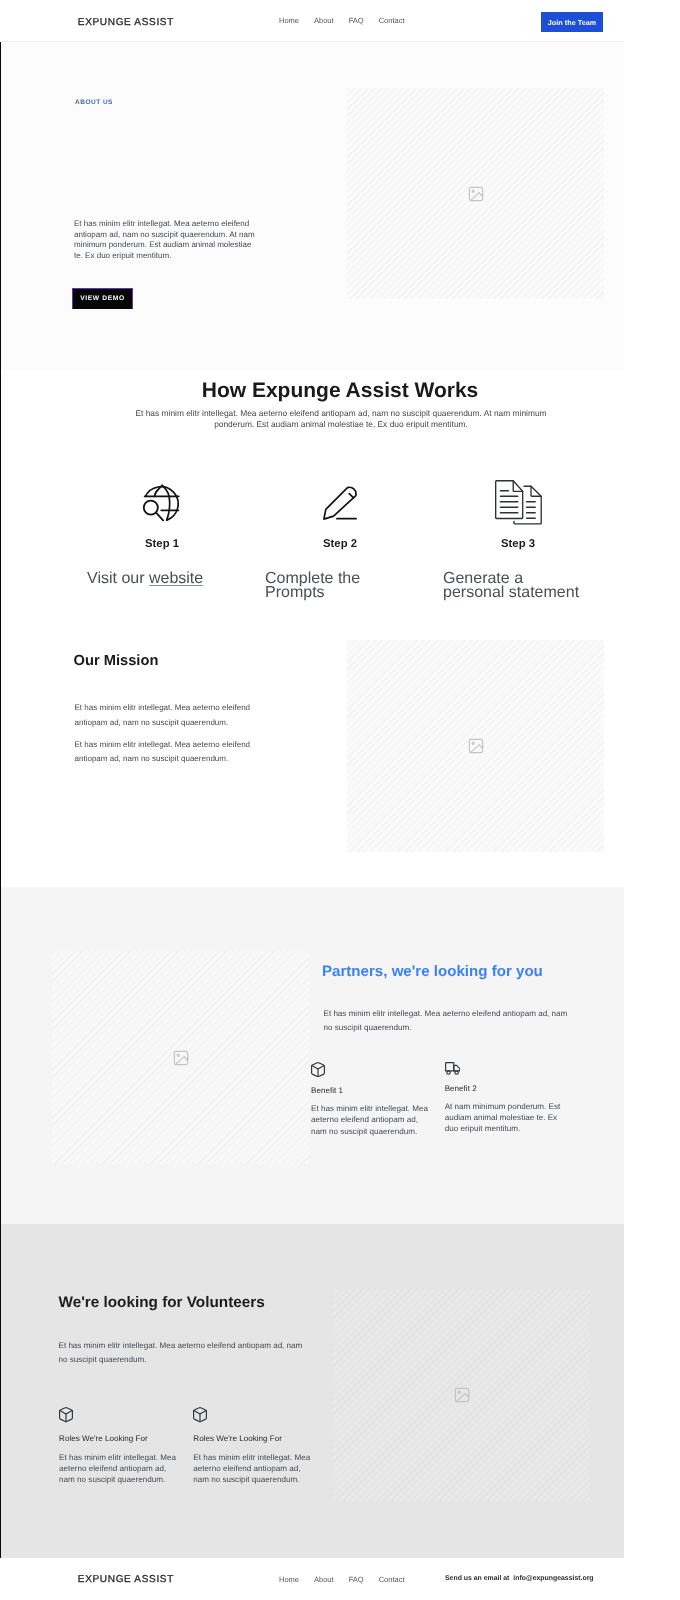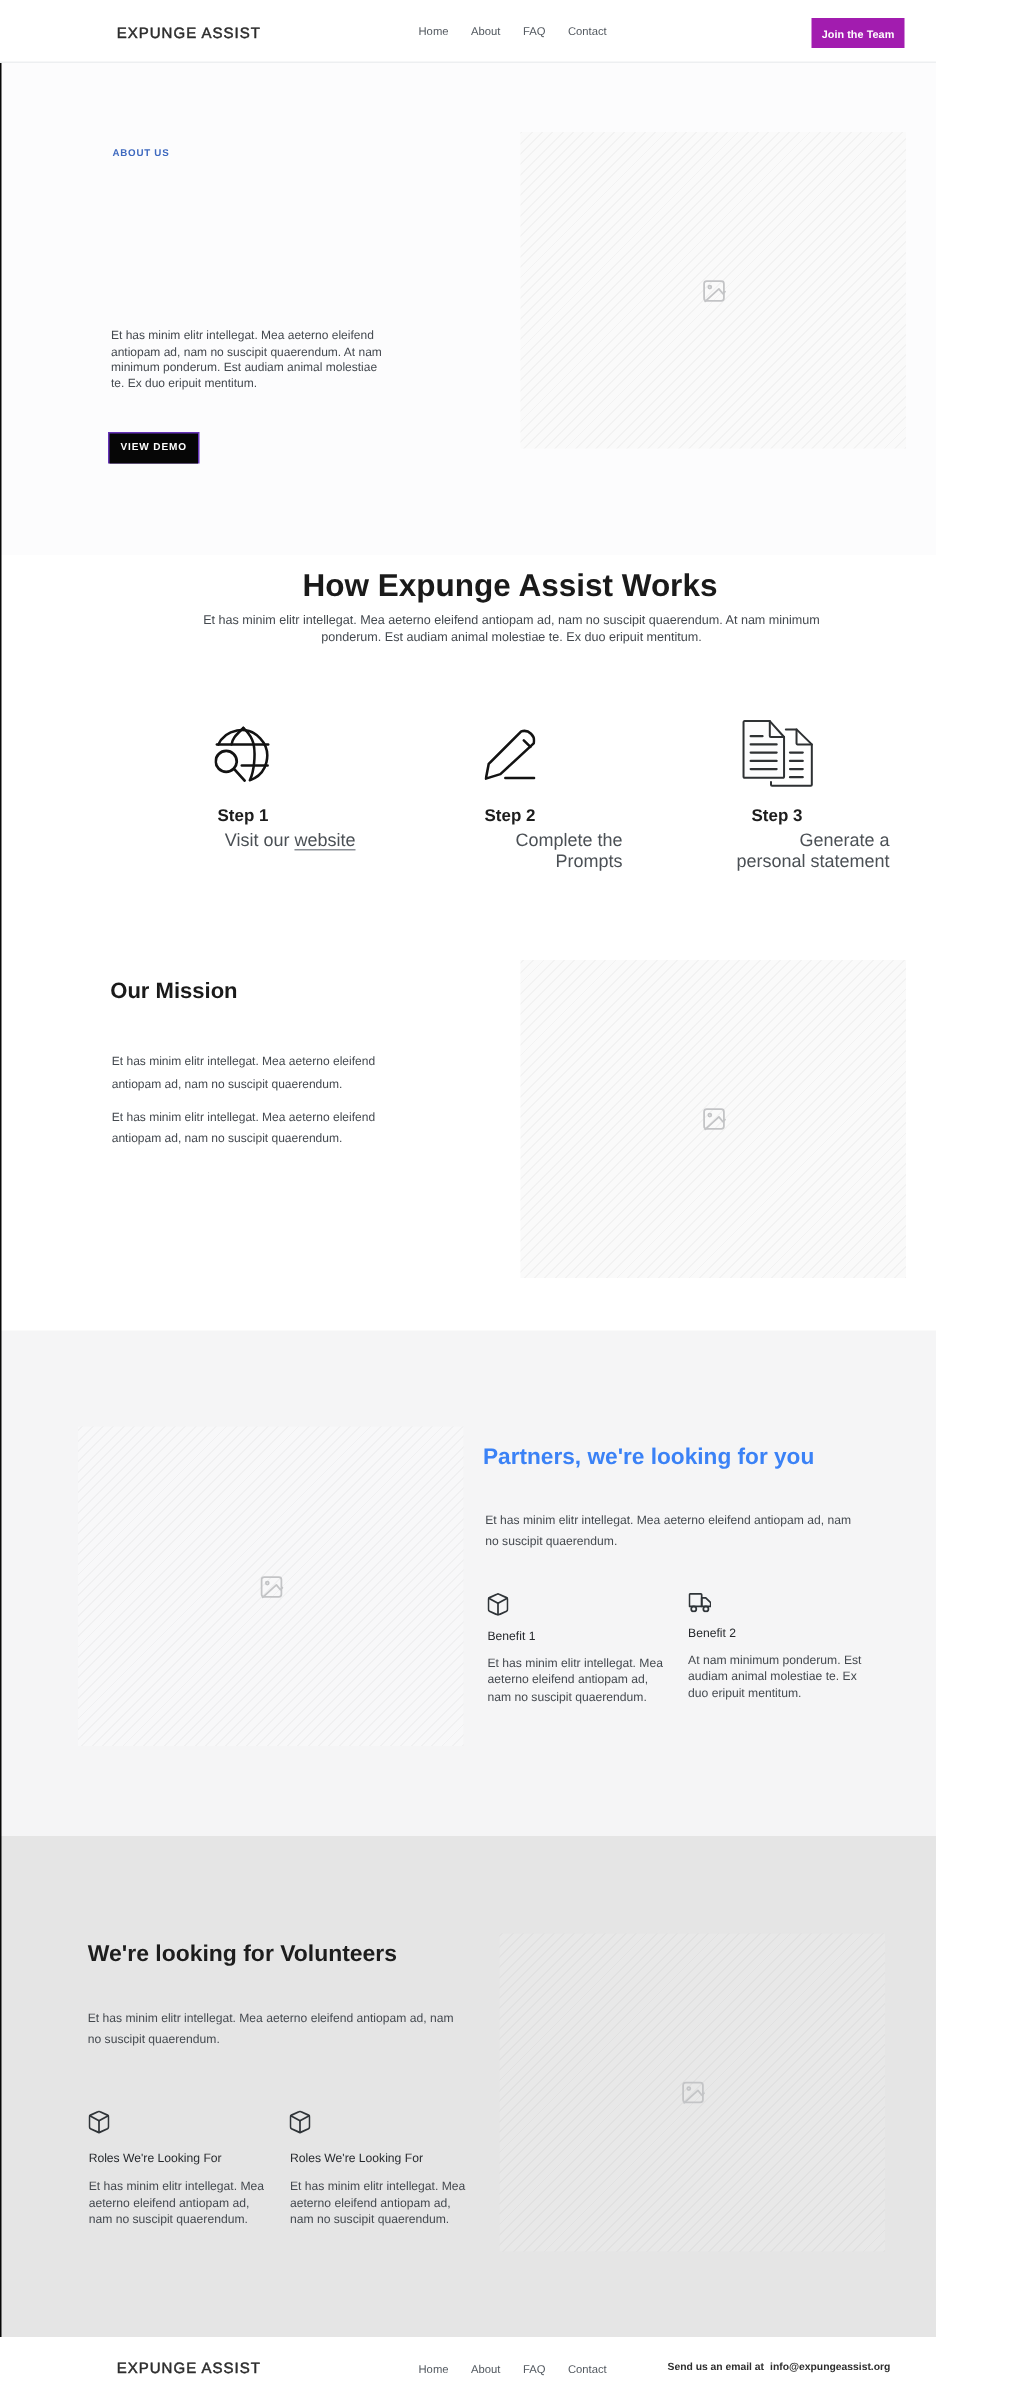--- a/index.html
+++ b/index.html
@@ -22,21 +22,21 @@
   .band-vol { top:1224px; height:334px; background:#e5e5e5; }
   .band-footer { top:1558px; height:42px; background:#ffffff; }
 
   .abs { position:absolute; }
 
   
   .header { position:absolute; left:0; top:0; width:680px; height:42px; background:#fff; border-bottom:1px solid #edeff1; }
   .logo { position:absolute; left:77.8px; top:16px; font-size:10.0px; letter-spacing:0.68px; font-weight:400; color:#2d2d2d; line-height:13px; -webkit-text-stroke:0.33px #2d2d2d; }
   .nav { position:absolute; left:279px; top:17px; display:flex; gap:15px; font-size:7.5px; color:#52585f; line-height:8px; }
   .nav a { color:#52585f; text-decoration:none; }
-  .cta { position:absolute; left:541px; top:12px; width:62px; height:20px; background:#a21caf; color:#fff;
+  .cta { position:absolute; left:541px; top:12px; width:62px; height:20px; background:#1d4ed8; color:#fff;
          font-size:7.2px; font-weight:700; display:flex; align-items:center; justify-content:center; letter-spacing:0.05px; }
 
   
   .ph { position:absolute; background-color:rgba(255,255,255,0.30);
         background-image: repeating-linear-gradient(-45deg, rgba(0,0,0,0.030) 0 0.9px, rgba(0,0,0,0) 0.9px 4.85px); }
   .ph svg { position:absolute; left:50%; top:50%; transform:translate(-50%,-50%); }
 
   
   .eyebrow { left:75px; top:98.5px; font-size:6.5px; font-weight:700; letter-spacing:0.5px; color:#3e69bf; line-height:8px; }
   .h1 { left:72px; top:117px; width:248px; font-size:21.6px; line-height:27.3px;
@@ -52,32 +52,32 @@
   .steps { top:478px; left:73px; width:534px; display:flex; }
   .step { flex:1; display:flex; flex-direction:column; align-items:center; }
   .stepicon { height:60px; position:relative; width:100%; }
   .stepicon > span { position:absolute; left:50%; }
   .beneitem > span, .vrole > span { display:block; line-height:0; font-size:0; }
   .stepicon > span { line-height:0; font-size:0; }
   .step:nth-child(1) .stepicon > span { transform:translateX(-19px); top:6px; }
   .step:nth-child(2) .stepicon > span { transform:translateX(-17px); top:8px; }
   .step:nth-child(3) .stepicon > span { transform:translateX(-23.5px); top:1.5px; }
   .steptitle { font-size:11.3px; font-weight:700; color:#1d1d1d; line-height:12px; }
-  .steptext { font-size:12px; color:#4b5055; text-align:right; line-height:13.5px; margin-top:4px; width:150px; white-space:nowrap; }
+  .steptext { font-size:16px; color:#4b5055; text-align:left; line-height:13.5px; margin-top:22px; width:150px; white-space:nowrap; }
   .steptext u { text-decoration-color:#8b9096; text-underline-offset:1.5px; }
 
   
   .h2l { left:73.5px; top:653px; font-size:14.7px; font-weight:700; color:#1a1a1a; line-height:17px; letter-spacing:0px; }
   .mp1 { left:74.5px; top:701px; width:179px; font-size:8.03px; line-height:14.6px; color:#44494f; }
   .mp2 { left:74.5px; top:737.5px; width:179px; font-size:8.03px; line-height:14.6px; color:#44494f; }
 
   
   .ptitle { left:322px; top:962.5px; font-size:15.1px; font-weight:700; color:#3b82f6; line-height:18px; letter-spacing:0px; }
   .ppara { left:323.5px; top:1007px; width:250px; font-size:8.08px; line-height:14.3px; color:#44494f; }
-  .bene { left:325px; top:1061.6px; width:290px; display:flex; }
+  .bene { left:311px; top:1061.6px; width:290px; display:flex; }
   .beneitem { width:133.7px; }
   .benetitle { font-size:8.1px; color:#26292d; margin-top:9px; line-height:9px; }
   .vrole .benetitle { margin-top:11.5px; }
   .vrole .benetext { margin-top:8.5px; }
   .benetext { font-size:8.1px; line-height:11.4px; color:#44494f; margin-top:8px; width:121px; }
 
   
   .vtitle { left:58.5px; top:1294px; font-size:15.3px; font-weight:700; color:#1d1d1d; line-height:18px; letter-spacing:0px;}
   .vpara { left:58.5px; top:1339px; width:250px; font-size:8.08px; line-height:14.3px; color:#44494f; }
   .vroles { left:59.1px; top:1407.4px; width:280px; display:flex; }

